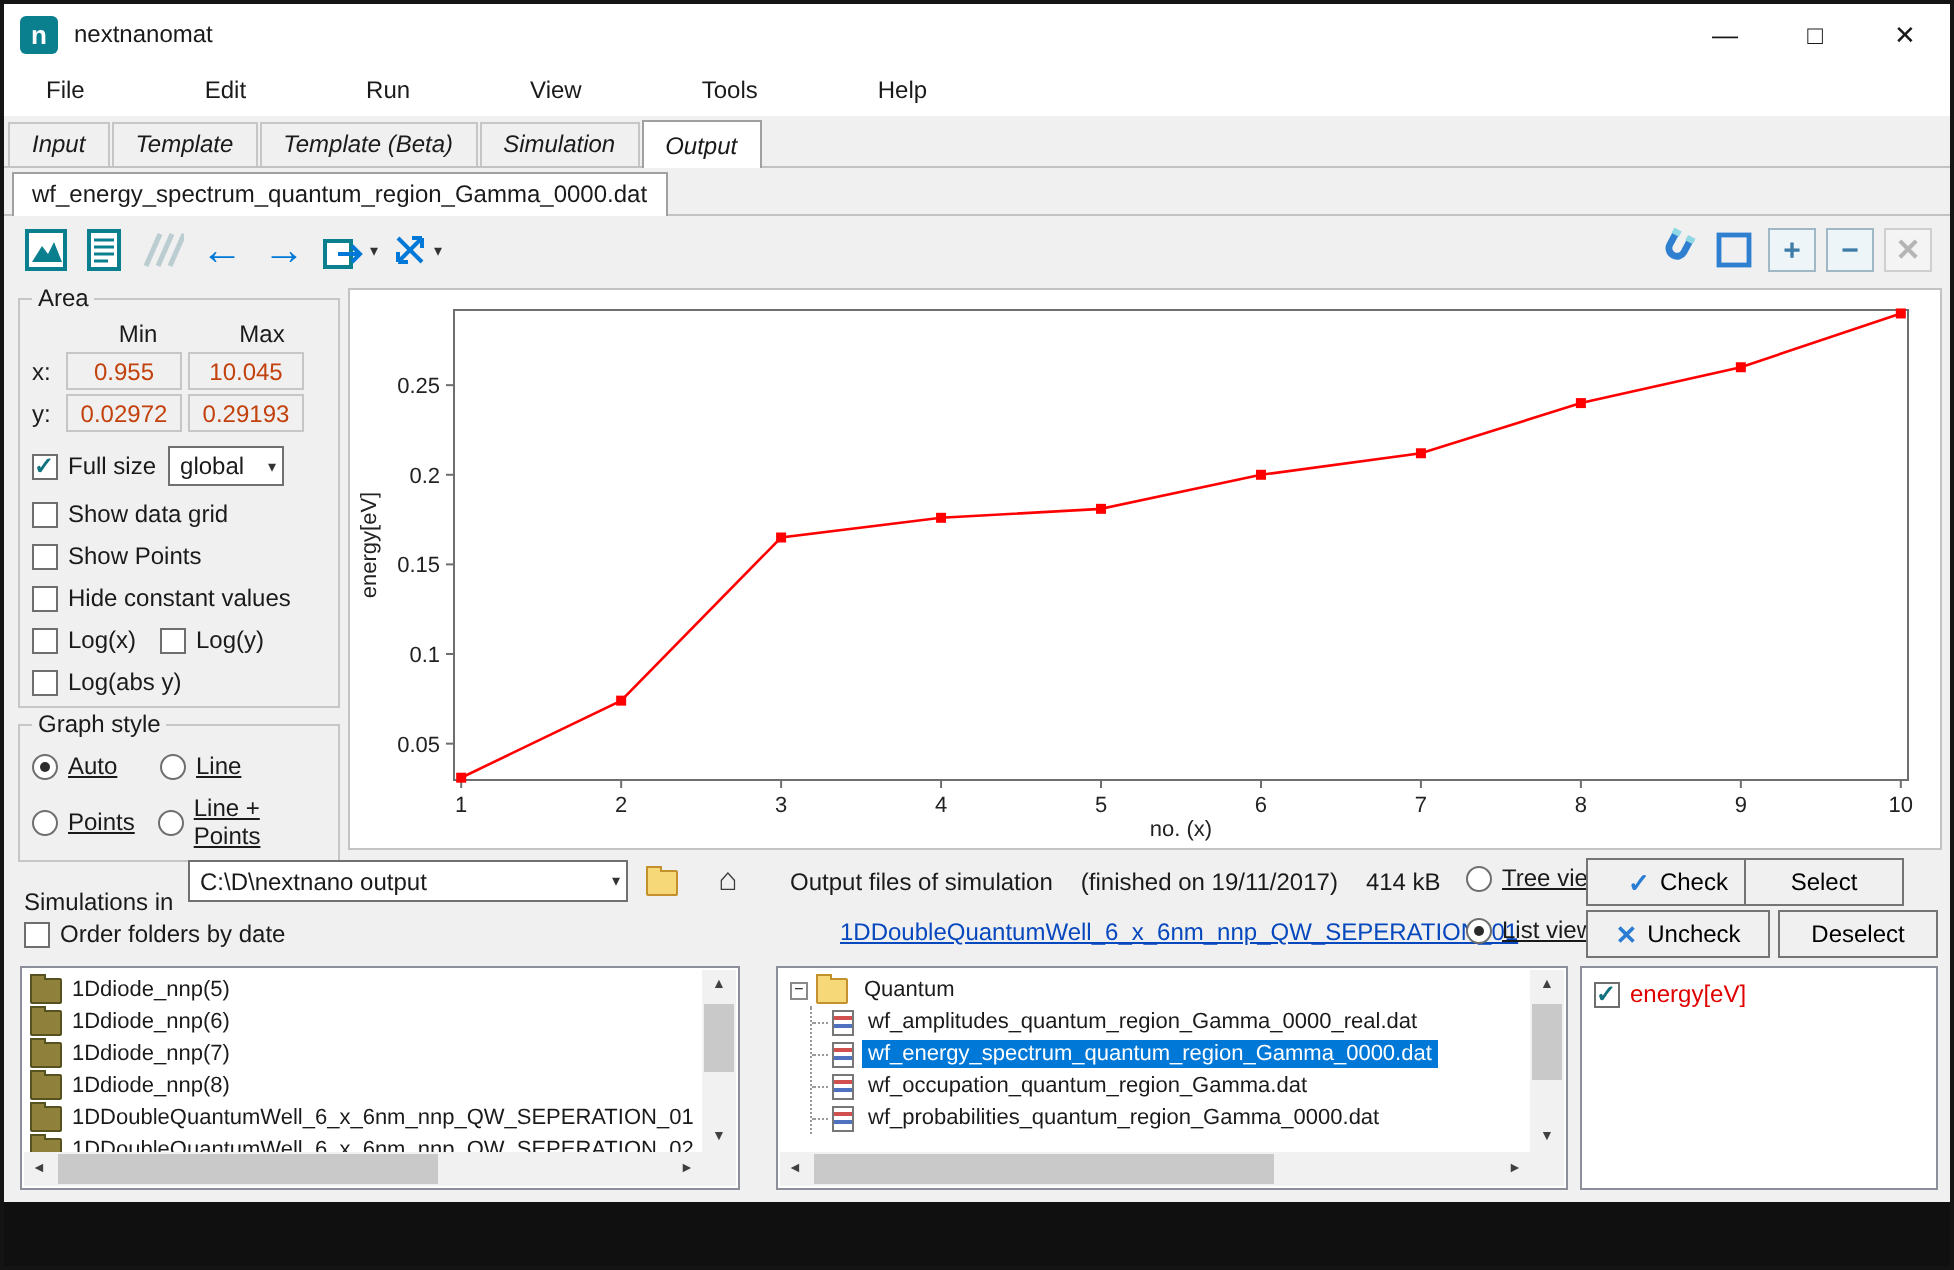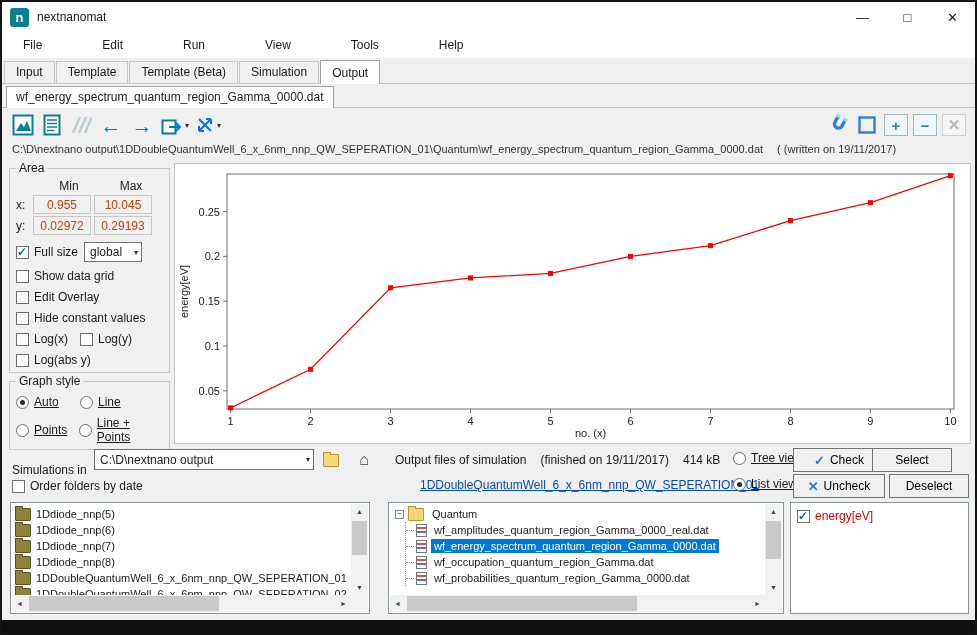--- a/index.html
+++ b/index.html
@@ -12,21 +12,21 @@
     align-items:center;justify-content:center;font-weight:bold;font-size:13px;}
   .title-text{margin-left:8px;}
   .win-controls{margin-left:auto;display:flex;height:100%;}
   .win-btn{width:45px;display:flex;align-items:center;justify-content:center;font-size:13px;}
   
   .menubar{height:26px;flex:none;background:#fff;display:flex;align-items:center;padding-left:10px;gap:38px;}
   .menu-item{padding:0 11px;height:100%;display:flex;align-items:center;}
   
   .tabrow{height:26px;flex:none;background:#f0f0f0;display:flex;align-items:flex-end;padding:2px 2px 0 2px;
     border-bottom:1px solid #c2c2c2;box-sizing:border-box;}
-  .tab{padding:3px 11px 4px;border:1px solid #c6c6c6;border-bottom:none;background:#f0f0f0;margin-right:1px;}
+  .tab{padding:3px 11px 4px;border:1px solid #c6c6c6;border-bottom:none;background:#f0f0f0;margin-right:1px;font-style:italic;}
   .tab.active{background:#fff;padding-top:5px;margin-bottom:-1px;border-color:#a0a0a0;}
   .filetabrow{height:24px;flex:none;background:#f0f0f0;display:flex;align-items:flex-end;
     border-bottom:1px solid #c2c2c2;box-sizing:border-box;padding-left:4px;}
   .filetab{background:#fff;border:1px solid #a0a0a0;border-bottom:none;padding:3px 9px 4px;margin-bottom:-1px;}
   
   .toolbar{height:34px;flex:none;display:flex;align-items:center;padding:0 9px;gap:5px;}
   .tbtn{height:26px;min-width:24px;display:flex;align-items:center;justify-content:center;}
   .arrowtxt{color:#0078d7;font-size:21px;font-weight:bold;line-height:1;width:26px;}
   .caret{font-size:8px;color:#333;margin-left:1px;}
   .tspacer{flex:1;}
@@ -201,24 +201,20 @@
     <div class="tbtn">
       <svg width="22" height="22">
           <rect x="3.5" y="3.5" width="15" height="15" fill="none" stroke="#2f7fd0" stroke-width="2.4"></rect>
         </svg>
     </div>
     <div class="tbtn boxbtn">+</div>
     <div class="tbtn boxbtn">−</div>
     <div class="tbtn boxbtn disabled">✕</div>
   </div>
 
-  <div class="pathline">
-    <span>C:\D\nextnano output\1DDoubleQuantumWell_6_x_6nm_nnp_QW_SEPERATION_01\Quantum\wf_energy_spectrum_quantum_region_Gamma_0000.dat</span>
-    <span>(  (written on 19/11/2017)</span>
-  </div>
 
   <div class="main">
     <div class="leftpanel">
 
       <div class="groupbox first">
         <div class="gb-title">Area</div>
         <div class="mm-head">
           <span>Min</span>
           <span>Max</span>
         </div>
@@ -244,21 +240,21 @@
         </div>
         <div class="crow">
           <label class="chk">
             <span class="cbox"></span>
             <span>Show data grid</span>
           </label>
         </div>
         <div class="crow">
           <label class="chk">
             <span class="cbox"></span>
-            <span>Edit Overlay</span>
+            <span>Show Points</span>
           </label>
         </div>
         <div class="crow">
           <label class="chk">
             <span class="cbox"></span>
             <span>Hide constant values</span>
           </label>
         </div>
         <div class="crow">
           <label class="chk col1">

